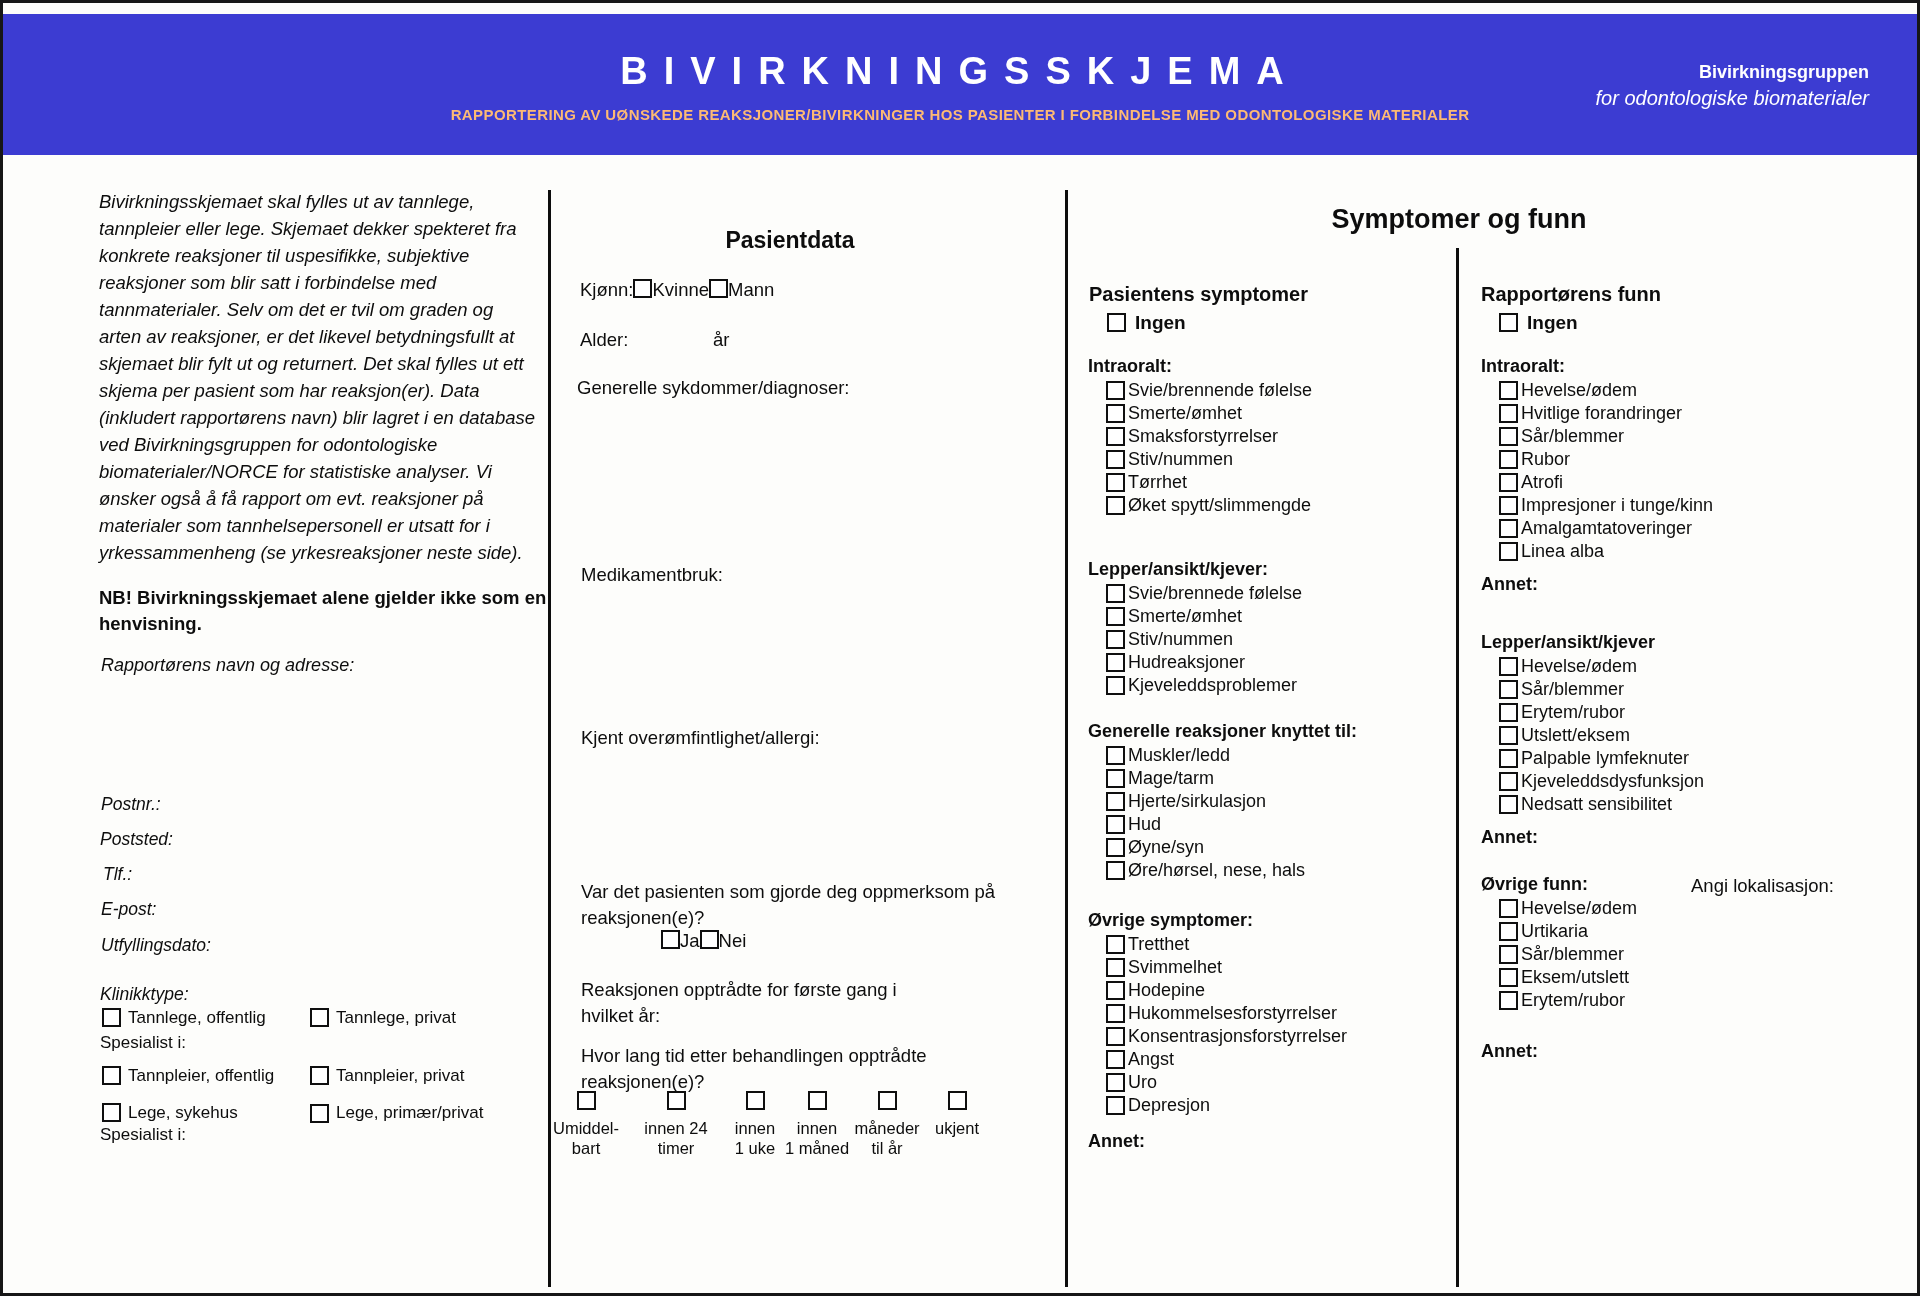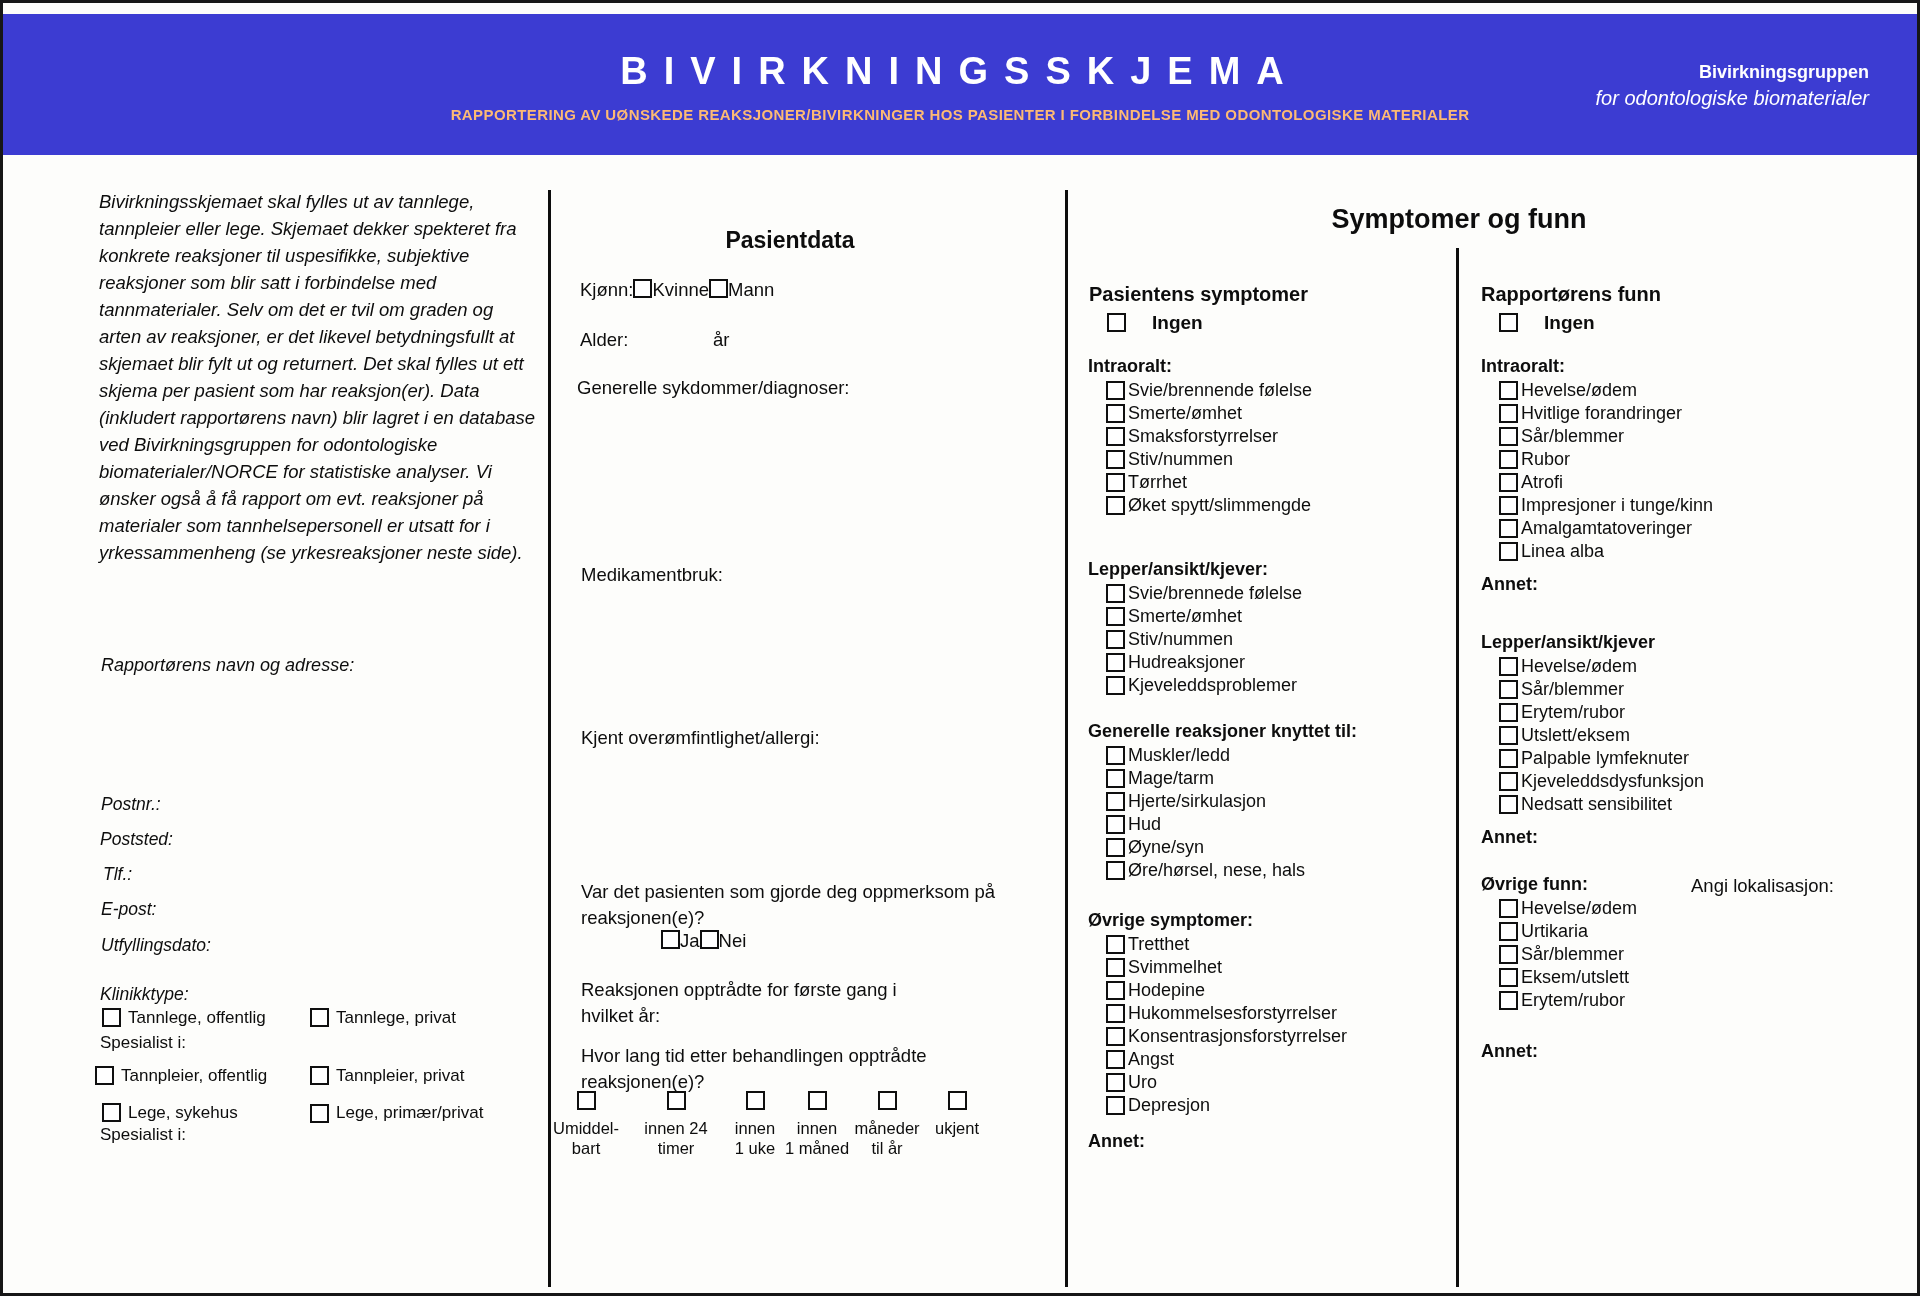--- a/index.html
+++ b/index.html
@@ -39,21 +39,21 @@
   
   .h-pasientdata{left:547px;top:224px;width:480px;text-align:center;font-size:23px;font-weight:bold;}
   .h-symptomer{left:1156px;top:201px;width:600px;text-align:center;font-size:27px;font-weight:bold;}
   .col-title{font-size:20px;font-weight:bold;}
   
   .sym-sec{position:absolute;}
   .sym-sec .sec-title{font-size:18px;font-weight:bold;line-height:22px;margin-bottom:4px;}
   .sym-items{margin-left:18px;}
   .check-item{display:flex;align-items:flex-end;gap:3px;margin-bottom:4px;height:19px;}
   .check-item .ck-label{font-size:18px;line-height:20px;white-space:pre;}
-  .ingen-row{display:flex;gap:26px;margin-left:18px;margin-top:4px;}
+  .ingen-row{display:flex;gap:9px;margin-left:18px;margin-top:4px;}
   .ingen-row .ck-label{font-size:19px;font-weight:bold;line-height:20px;}
   .annet{font-size:18px;font-weight:bold;}
   
   .time-col{position:absolute;width:92px;text-align:center;}
   .time-col .cb{margin:0 auto;display:block;}
   .time-col .t-lbl{margin-top:8px;font-size:16.5px;line-height:20px;white-space:pre-line;}
 </style>
 </head>
 <body>
 
@@ -79,38 +79,40 @@
 tannmaterialer. Selv om det er tvil om graden og
 arten av reaksjoner, er det likevel betydningsfullt at
 skjemaet blir fylt ut og returnert. Det skal fylles ut ett
 skjema per pasient som har reaksjon(er). Data
 (inkludert rapportørens navn) blir lagret i en database
 ved Bivirkningsgruppen for odontologiske
 biomaterialer/NORCE for statistiske analyser. Vi
 ønsker også å få rapport om evt. reaksjoner på
 materialer som tannhelsepersonell er utsatt for i
 yrkessammenheng (se yrkesreaksjoner neste side).</div>
+  <div class="abs nb ml">NB! Bivirkningsskjemaet alene gjelder ikke som en
+henvisning.</div>
   <div class="abs fld" style="left:98px;top:652px;font-size:18px;">Rapportørens navn og adresse:</div>
   <div class="abs fld" style="left:98px;top:791px;">Postnr.:</div>
   <div class="abs fld" style="left:97px;top:826px;">Poststed:</div>
   <div class="abs fld" style="left:100px;top:861px;">Tlf.:</div>
   <div class="abs fld" style="left:98px;top:896px;">E-post:</div>
   <div class="abs fld" style="left:98px;top:932px;">Utfyllingsdato:</div>
   <div class="abs fld" style="left:97px;top:981px;">Klinikktype:</div>
 
   <div class="abs pair" style="left:99px;top:1005px;">
     <span class="cb"></span>
     <span class="lbl">Tannlege, offentlig</span>
   </div>
   <div class="abs pair" style="left:307px;top:1005px;">
     <span class="cb"></span>
     <span class="lbl">Tannlege, privat</span>
   </div>
   <div class="abs" style="left:97px;top:1030px;font-size:17px;">Spesialist i:</div>
-  <div class="abs pair" style="left:92px;top:1063px;">
+  <div class="abs pair" style="left:99px;top:1063px;">
     <span class="cb"></span>
     <span class="lbl">Tannpleier, offentlig</span>
   </div>
   <div class="abs pair" style="left:307px;top:1063px;">
     <span class="cb"></span>
     <span class="lbl">Tannpleier, privat</span>
   </div>
   <div class="abs pair" style="left:99px;top:1100px;">
     <span class="cb"></span>
     <span class="lbl">Lege, sykehus</span>

